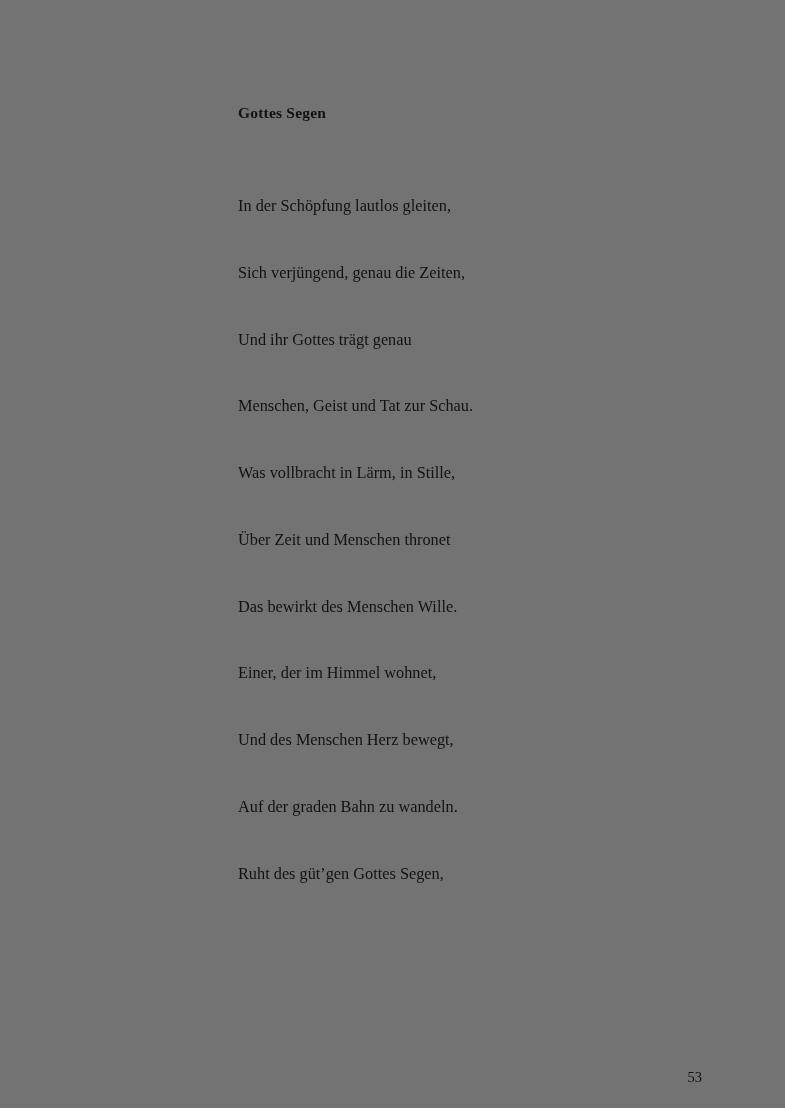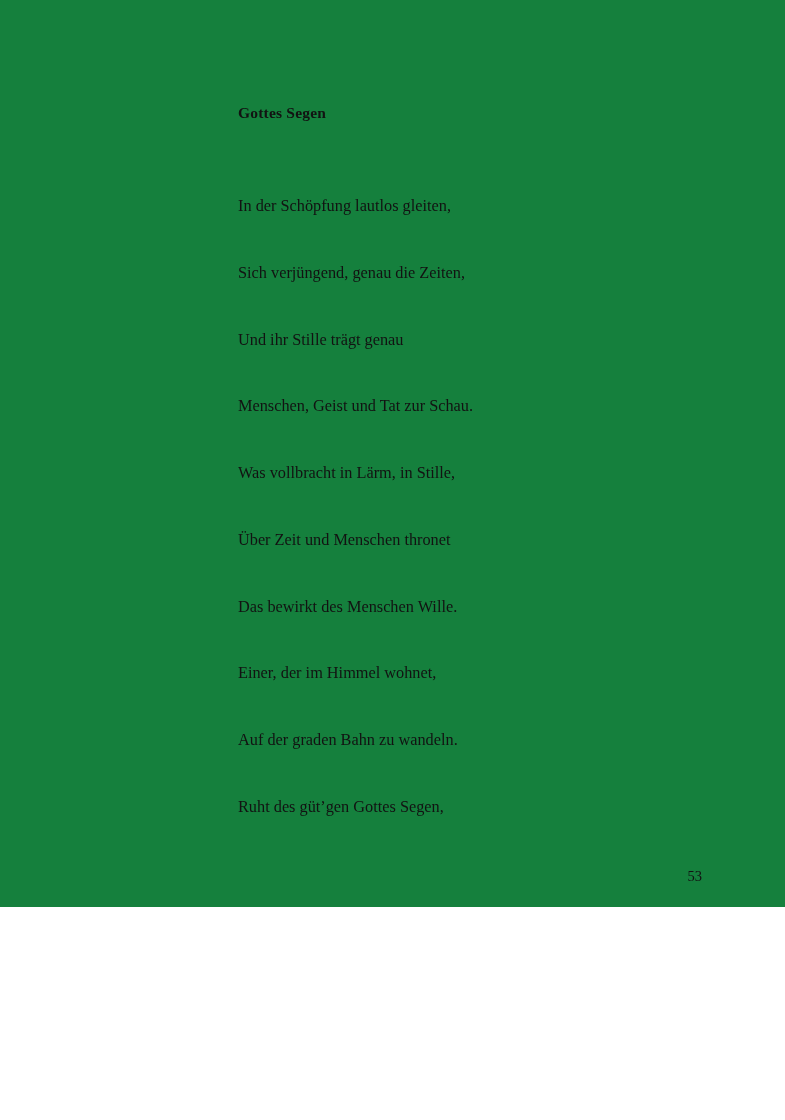--- a/index.html
+++ b/index.html
@@ -7,22 +7,22 @@
     padding: 0;
     background: #ffffff;
   }
   body {
     font-family: "Liberation Serif", serif;
     color: #121212;
   }
   .page {
     position: relative;
     width: 785px;
-    height: 907px;
-    background: #15803d;
+    height: 1108px;
+    background: #737373;
     overflow: hidden;
   }
   .poem-block {
     position: absolute;
     left: 238px;
     top: 104px;
     width: 420px;
   }
   .poem-title {
     font-weight: bold;
@@ -52,26 +52,27 @@
 </head>
 <body>
 
 <div class="page">
 
   <div class="poem-block">
     <h1 class="poem-title">Gottes Segen</h1>
     <div class="poem-body">
       <span class="poem-line">In der Schöpfung lautlos gleiten,</span>
       <span class="poem-line">Sich verjüngend, genau die Zeiten,</span>
-      <span class="poem-line">Und ihr Stille trägt genau</span>
+      <span class="poem-line">Und ihr Gottes trägt genau</span>
       <span class="poem-line">Menschen, Geist und Tat zur Schau.</span>
       <span class="poem-line">Was vollbracht in Lärm, in Stille,</span>
       <span class="poem-line">Über Zeit und Menschen thronet</span>
       <span class="poem-line">Das bewirkt des Menschen Wille.</span>
       <span class="poem-line">Einer, der im Himmel wohnet,</span>
+      <span class="poem-line">Und des Menschen Herz bewegt,</span>
       <span class="poem-line">Auf der graden Bahn zu wandeln.</span>
       <span class="poem-line">Ruht des güt’gen Gottes Segen,</span>
       
       
       
       
       
       
       
       

